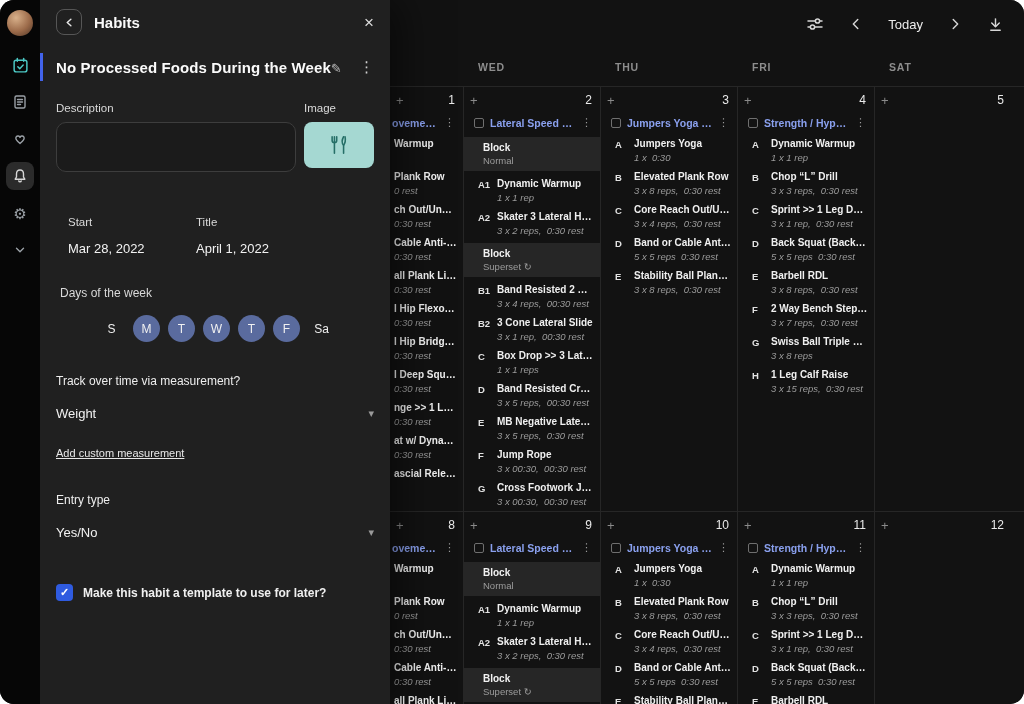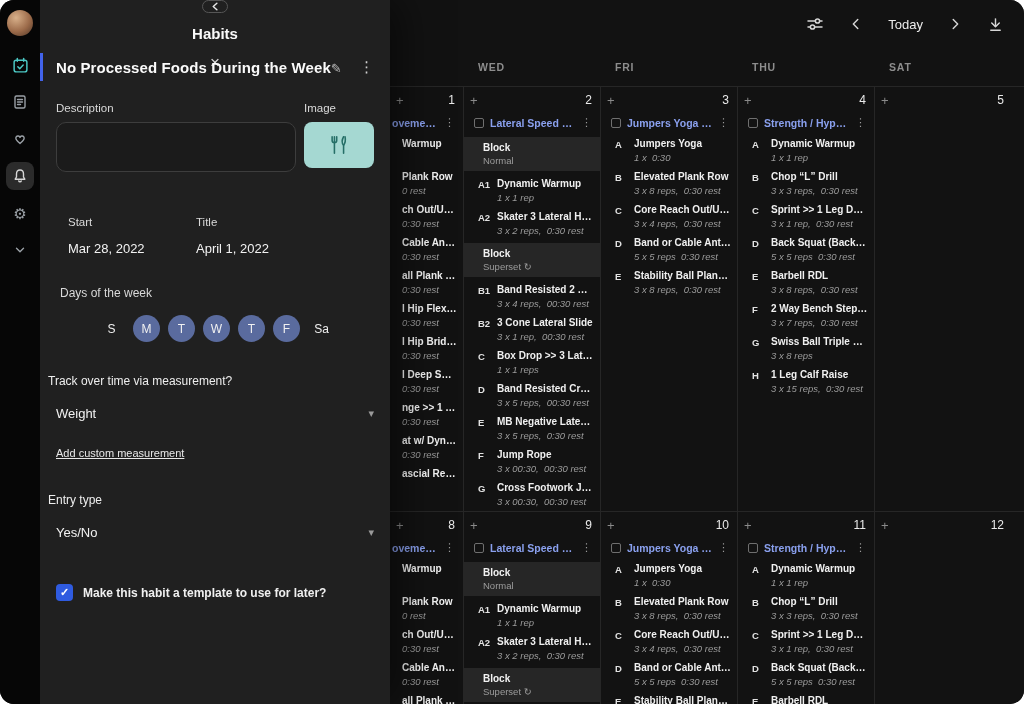--- a/index.html
+++ b/index.html
@@ -38,30 +38,30 @@
   .wk-head{display:flex;align-items:center;gap:6px;padding:7px 8px 5px 10px;}
   .col.partial .wk-head{padding-left:2px;}
   .wk-check{width:10px;height:10px;border:1.5px solid #6f6f6f;border-radius:2px;flex:0 0 auto;cursor:pointer;}
   .wk-title{flex:1;min-width:0;font-size:10.5px;font-weight:700;color:#8aa0ee;white-space:nowrap;overflow:hidden;text-overflow:ellipsis;cursor:pointer;}
   .kebab{color:#9a9a9a;font-size:11px;cursor:pointer;flex:0 0 auto;}
   .block{background:#262626;padding:5px 8px 5px 19px;margin:3px 0;}
   .b-name{font-size:10px;font-weight:700;color:#f2f2f2;}
   .b-sub{font-size:9.5px;color:#9c9c9c;margin-top:2px;}
   .loop{color:#9c9c9c;font-size:9.5px;}
   .entry{display:flex;padding:4px 6px 4px 14px;cursor:pointer;}
-  .col.partial .entry{padding-left:12px;}
+  .col.partial .entry{padding-left:4px;}
   .e-label{width:19px;flex:0 0 auto;font-size:9.5px;font-weight:700;color:#e2e2e2;padding-top:1px;}
   .e-body{flex:1;min-width:0;}
   .e-name{font-size:10px;font-weight:700;color:#f0f0f0;white-space:nowrap;overflow:hidden;text-overflow:ellipsis;}
   .e-sub{font-size:9.5px;color:#9c9c9c;margin-top:3px;min-height:11px;white-space:pre;overflow:hidden;font-style:italic;}
 
   
   .modal{position:absolute;left:40px;top:0;bottom:0;width:350px;background:#202020;z-index:30;
          box-shadow:8px 0 40px rgba(0,0,0,.55);}
-  .modal-top{height:44px;display:flex;align-items:center;padding:0 16px;gap:12px;flex-direction:column;}
+  .modal-top{height:44px;display:flex;align-items:center;padding:0 16px;gap:12px;}
   .back-btn{width:26px;height:26px;border:1.5px solid #565656;border-radius:8px;background:none;
             display:flex;align-items:center;justify-content:center;cursor:pointer;padding:0;}
   .modal-title{font-size:15px;font-weight:700;color:#fafafa;margin:0;flex:1;}
   .close-btn{background:none;border:none;color:#dcdcdc;font-size:17px;cursor:pointer;padding:0;line-height:1;}
   .habit-row{position:relative;display:flex;align-items:flex-end;gap:0;padding:0 16px;margin-top:14px;}
   .habit-row::before{content:"";position:absolute;left:0;top:-5px;bottom:-5px;width:3px;background:#4263eb;}
   .habit-title{font-size:15px;font-weight:700;color:#fafafa;margin:0;letter-spacing:.1px;}
   .pencil{color:#b9b9b9;font-size:13px;cursor:pointer;}
   .habit-kebab{margin-left:auto;color:#d0d0d0;font-size:15px;cursor:pointer;}
   .f-label{display:block;font-size:11.5px;color:#d9d9d9;}
@@ -72,21 +72,21 @@
   .img-col{width:70px;flex:0 0 auto;}
   .img-tile{margin-top:8px;width:70px;height:46px;border-radius:8px;background:#a5d8d2;
             display:flex;align-items:center;justify-content:center;cursor:pointer;}
   .dates-row{display:grid;grid-template-columns:128px auto;padding:0 28px;margin-top:40px;}
   .date-val{font-size:13px;color:#f2f2f2;margin-top:13px;cursor:pointer;}
   .days-label{padding:0 20px;margin-top:30px;font-size:12px;}
   .day-chips{display:flex;gap:8px;padding:0 16px 0 58px;margin-top:15px;align-items:center;}
   .chip{width:27px;height:27px;border-radius:50%;display:flex;align-items:center;justify-content:center;
         font-size:12px;color:#f0f0f0;cursor:pointer;}
   .chip.sel{background:#5a6b9e;}
-  .sec-label{padding:0 8px;margin-top:32px;font-size:12px;color:#eeeeee;}
+  .sec-label{padding:0 16px;margin-top:32px;font-size:12px;color:#eeeeee;}
   .select-row{display:flex;align-items:center;justify-content:space-between;margin:12px 16px 0;padding:6px 0;cursor:pointer;}
   .select-val{font-size:13px;color:#f2f2f2;}
   .chev{color:#9a9a9a;font-size:11px;}
   .add-link{display:inline-block;margin:20px 16px 0;font-size:11px;color:#e8e8e8;text-decoration:underline;cursor:pointer;}
   .check-row{display:flex;align-items:center;gap:10px;padding:0 16px;margin-top:38px;cursor:pointer;}
   .checkbox{width:17px;height:17px;border-radius:4px;background:#2f5be0;display:flex;align-items:center;justify-content:center;
             color:#ffffff;font-size:11px;font-weight:700;flex:0 0 auto;}
   .check-label{font-size:12px;font-weight:700;color:#f0f0f0;}
   svg{display:block;}
 </style>
@@ -169,24 +169,24 @@
         </svg>
       </span>
     </div>
 
     <div class="dow-row" id="dowRow">
         <div class="dow-col first"></div>
         <div class="dow-col">
           <span>WED</span>
         </div>
         <div class="dow-col">
-          <span>FRI</span>
+          <span>THU</span>
         </div>
         <div class="dow-col">
-          <span>THU</span>
+          <span>FRI</span>
         </div>
         <div class="dow-col">
           <span>SAT</span>
         </div>
       </div>
     <div id="calGrid">
         <div class="week w1">
           <div class="col partial">
             <div class="cell-head">
               <span class="plus">+</span>

